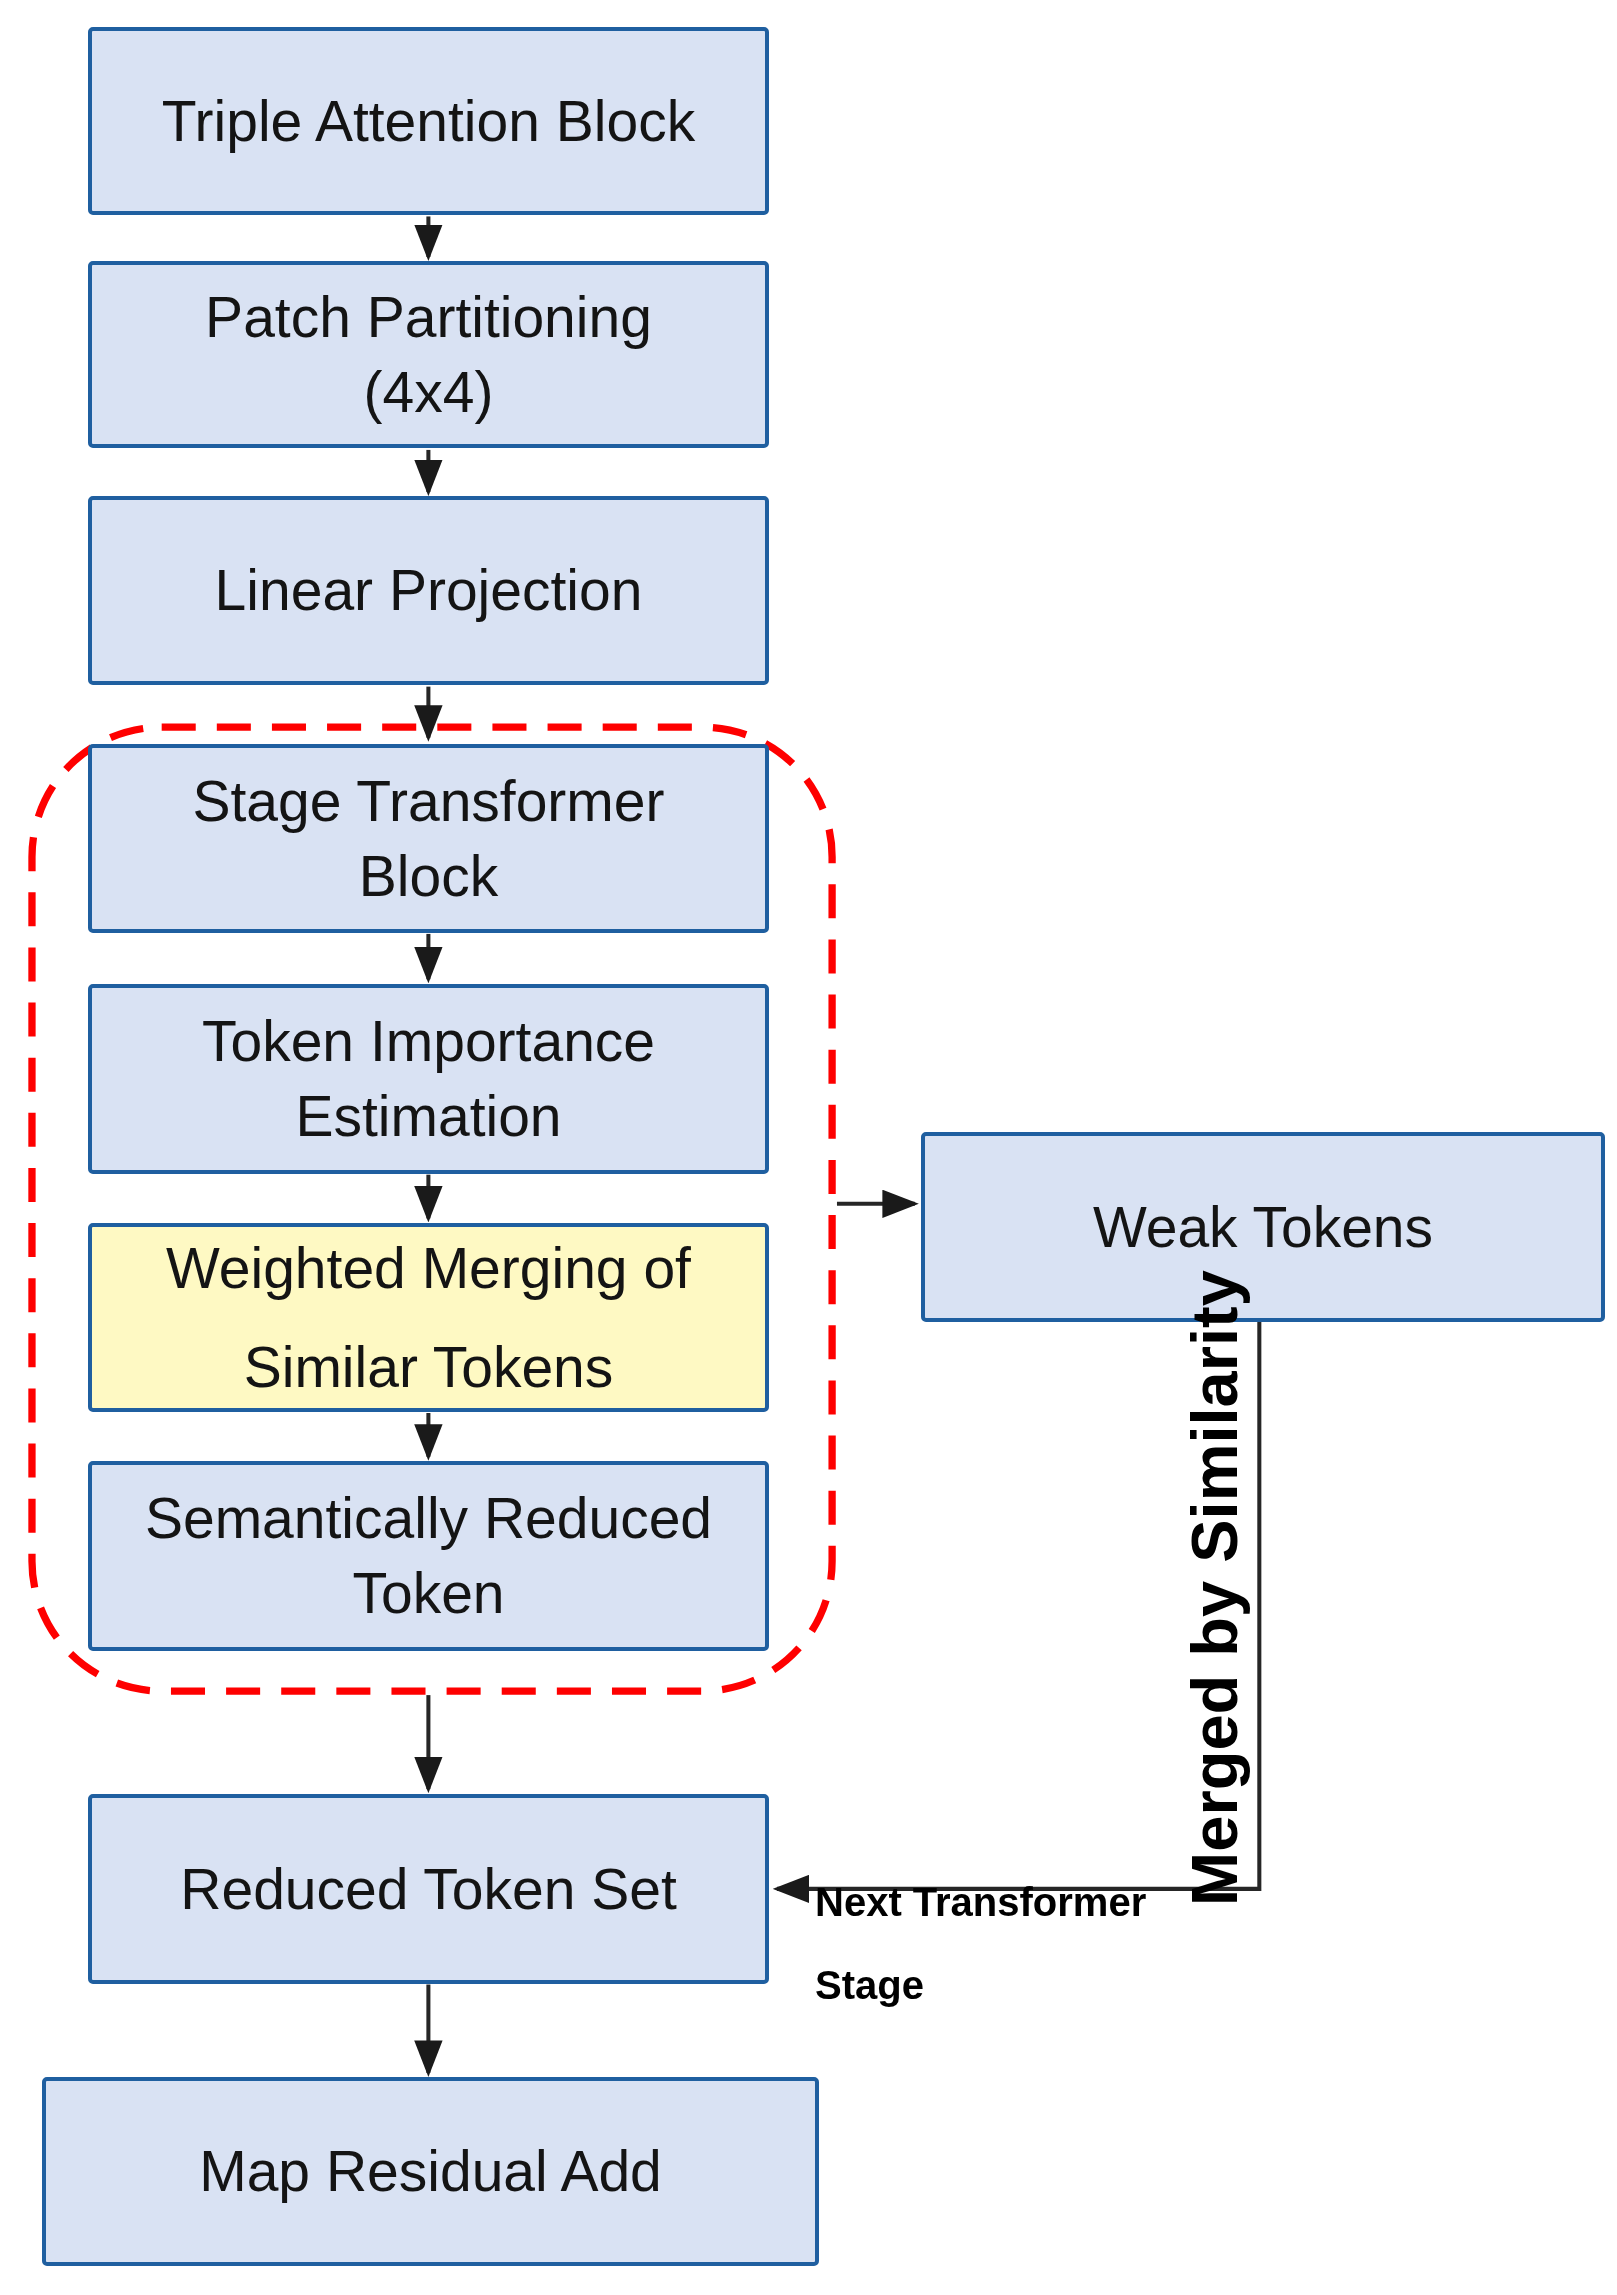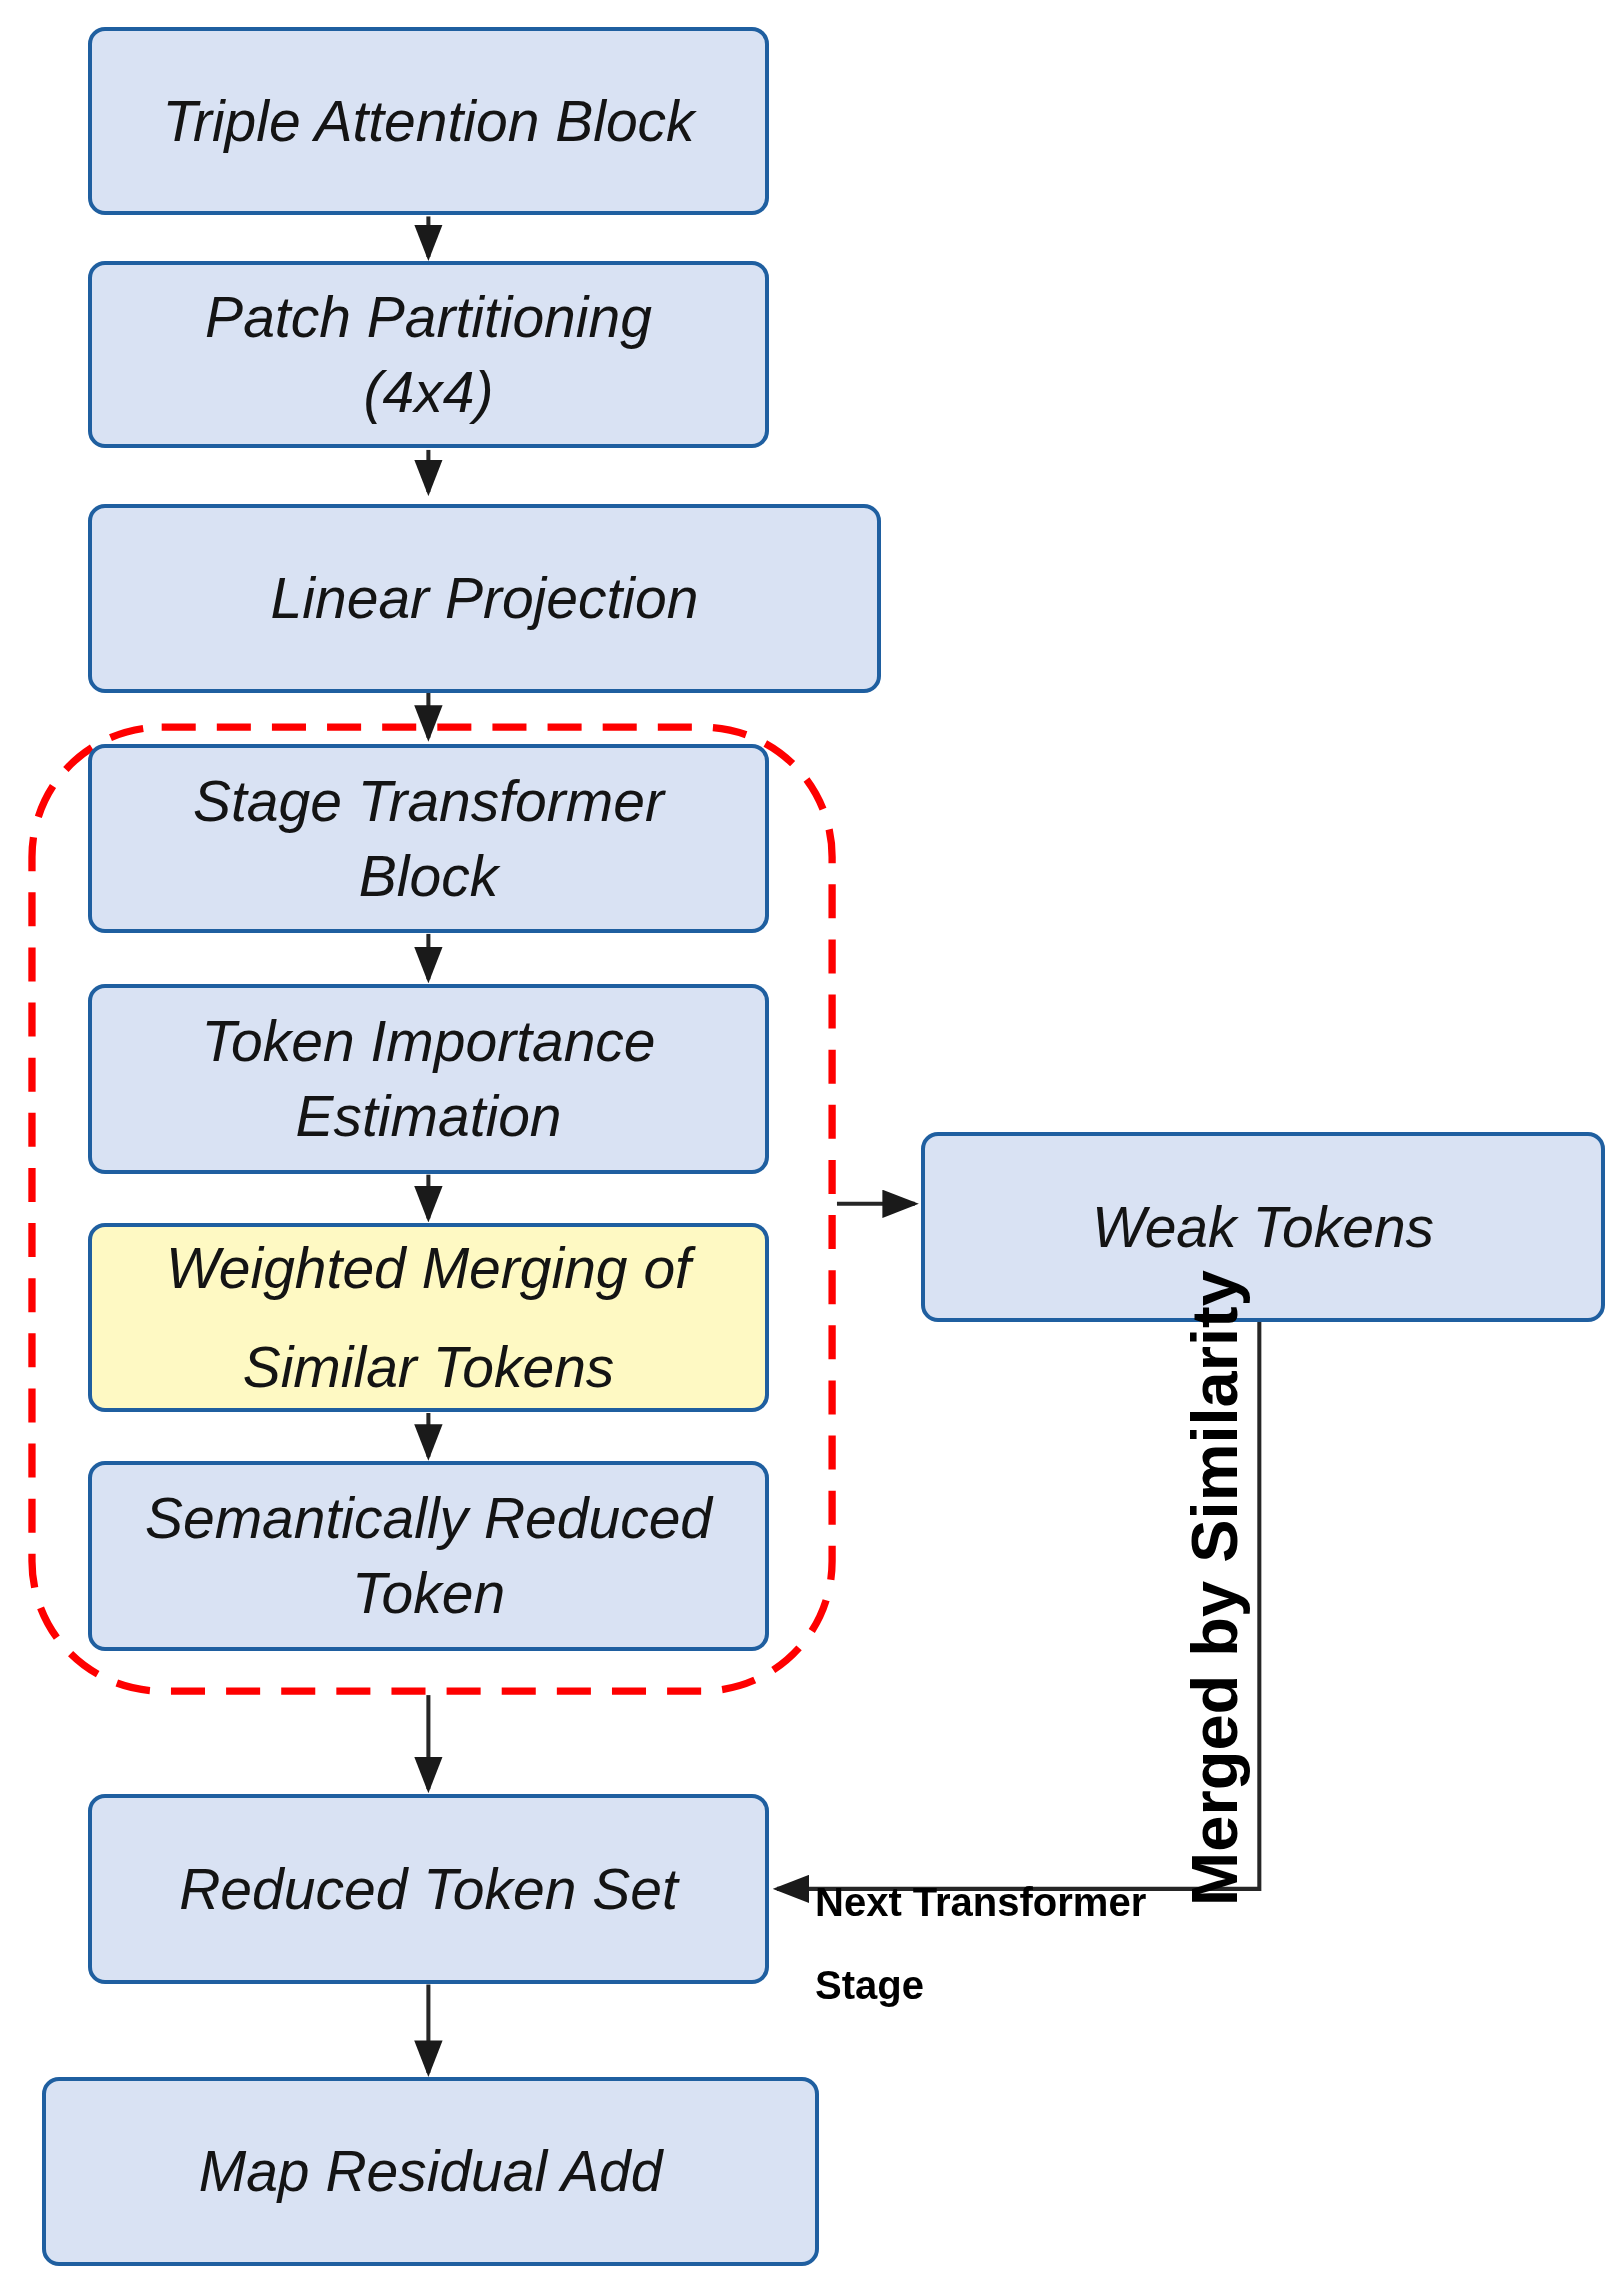--- a/index.html
+++ b/index.html
@@ -11,31 +11,30 @@
     font-family:"Liberation Sans", sans-serif;
     overflow:hidden;
   }
   .layer{position:absolute;left:0;top:0;width:1618px;height:2295px;}
   svg.layer{z-index:1;}
   .node{
     position:absolute;
     box-sizing:border-box;
     background:#d9e2f3;
     border:4px solid #1f5fa0;
-    border-radius:17px;
+    border-radius:5px;
     display:flex;
     flex-direction:column;
     justify-content:center;
     align-items:center;
     text-align:center;
     font-size:57px;
     line-height:75px;
     color:#141414;
     z-index:2;
-    font-style:italic;
   }
   .node.yellow{background:#fef9c3;gap:24px;}
   .node span{display:block;white-space:nowrap;}
   .edge-label{
     position:absolute;
     color:#000000;
     font-weight:bold;
     z-index:3;
   }
   .edge-label.vertical{
@@ -81,21 +80,21 @@
 
   <div class="node" style="left:88px;top:27px;width:681px;height:188px;">
     <span>Triple Attention Block</span>
   </div>
 
   <div class="node" style="left:88px;top:261px;width:681px;height:187px;">
     <span>Patch Partitioning</span>
     <span>(4x4)</span>
   </div>
 
-  <div class="node" style="left:88px;top:496px;width:793px;height:189px;margin-top:8px;">
+  <div class="node" style="left:88px;top:496px;width:681px;height:189px;">
     <span>Linear Projection</span>
   </div>
 
   <div class="node" style="left:88px;top:744px;width:681px;height:189px;">
     <span>Stage Transformer</span>
     <span>Block</span>
   </div>
 
   <div class="node" style="left:88px;top:984px;width:681px;height:190px;">
     <span>Token Importance</span>

